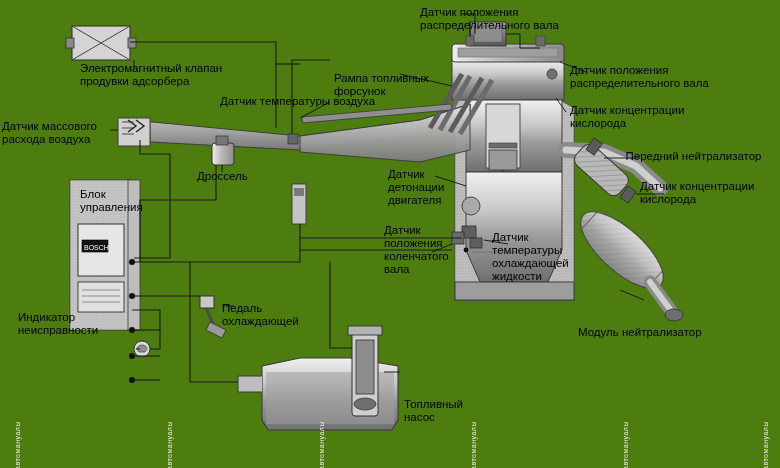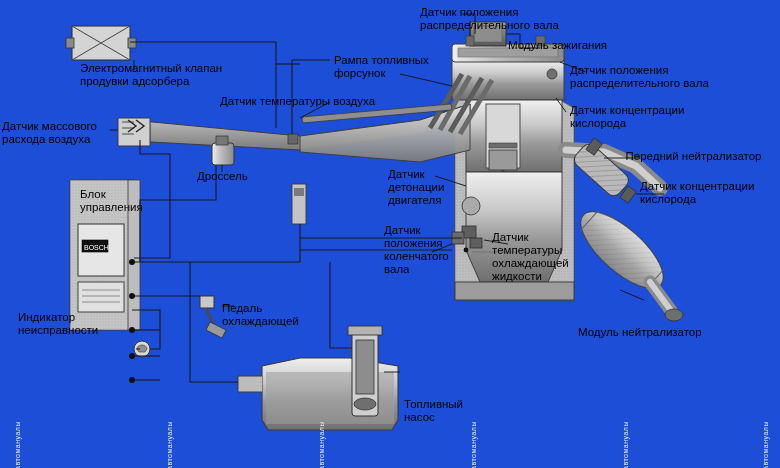--- a/index.html
+++ b/index.html
@@ -7,21 +7,21 @@
     padding: 0;
     background: #ffffff;
   }
   body {
     font-family: "Liberation Sans", sans-serif;
   }
   #stage {
     position: relative;
     width: 780px;
     height: 468px;
-    background: #1d4ed8;
+    background: #4d7c0f;
     overflow: hidden;
   }
   .wm {
     position: absolute;
     font-family: "Liberation Sans", sans-serif;
     font-size: 7px;
     color: #ededed;
     letter-spacing: 0.5px;
     transform: rotate(-90deg);
     transform-origin: left top;
@@ -275,22 +275,21 @@
 
   <div class="wm" style="left:14px; top:470px;">автомануалы</div>
   <div class="wm" style="left:166px; top:470px;">автомануалы</div>
   <div class="wm" style="left:318px; top:470px;">автомануалы</div>
   <div class="wm" style="left:470px; top:470px;">автомануалы</div>
   <div class="wm" style="left:622px; top:470px;">автомануалы</div>
   <div class="wm" style="left:762px; top:470px;">автомануалы</div>
 
   <div class="lbl" style="left:420px; top:6px; width:190px;">Датчик положения
 распределительного вала</div>
-  <div class="lbl" style="left:508px; top:39px; width:160px;">Модуль зажигания</div>
-  <div class="lbl" style="left:334px; top:54px; width:130px;">Рампа топливных
+  <div class="lbl" style="left:334px; top:72px; width:130px;">Рампа топливных
 форсунок</div>
   <div class="lbl" style="left:80px; top:62px; width:195px;">Электромагнитный клапан
 продувки адсорбера</div>
   <div class="lbl" style="left:570px; top:64px; width:205px;">Датчик положения
 распределительного вала</div>
   <div class="lbl" style="left:220px; top:95px; width:205px;">Датчик температуры воздуха</div>
   <div class="lbl" style="left:570px; top:104px; width:180px;">Датчик концентрации
 кислорода</div>
   <div class="lbl" style="left:2px; top:120px; width:145px;">Датчик массового
 расхода воздуха</div>

